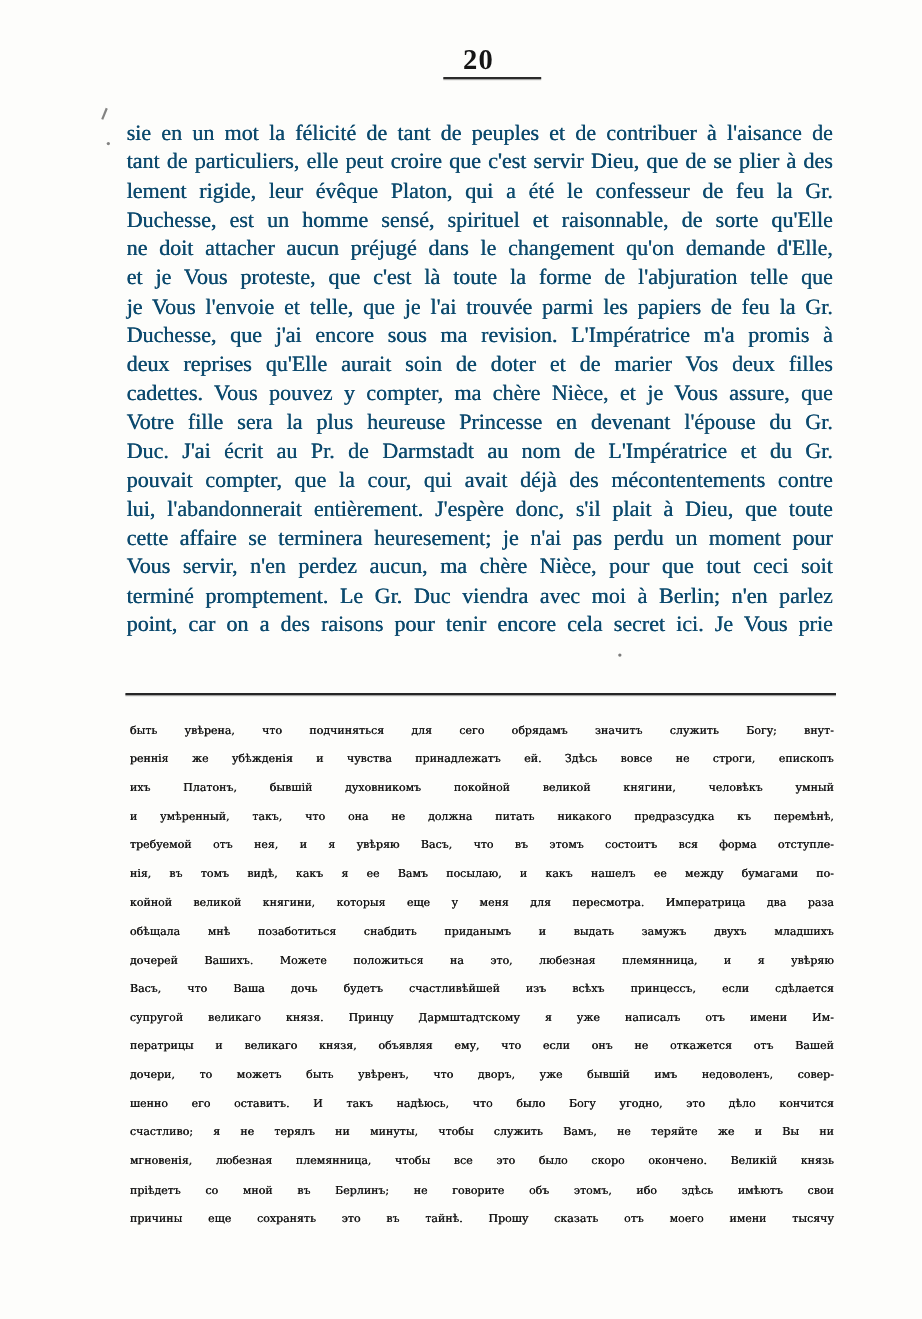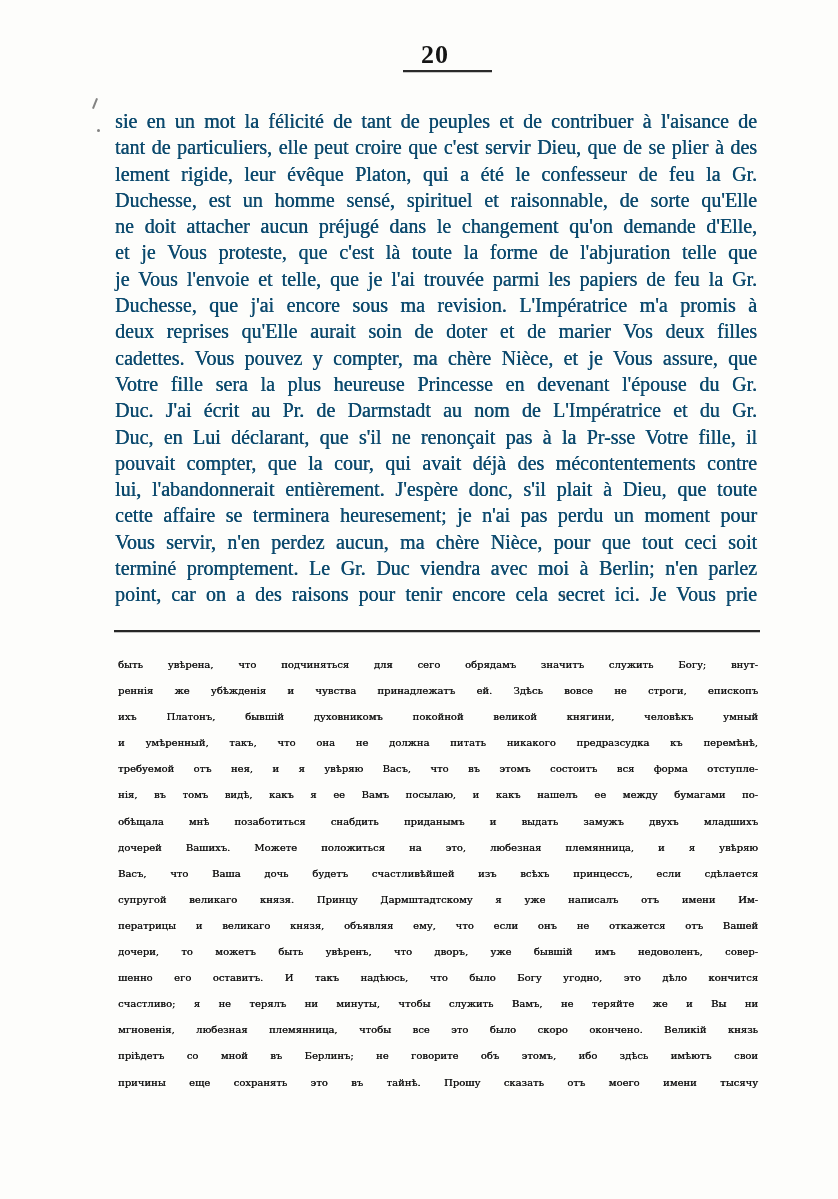--- a/index.html
+++ b/index.html
@@ -133,38 +133,38 @@
     <div class="tline">lement rigide, leur évêque Platon, qui a été le confesseur de feu la Gr.</div>
     <div class="tline">Duchesse, est un homme sensé, spirituel et raisonnable, de sorte qu'Elle</div>
     <div class="tline">ne doit attacher aucun préjugé dans le changement qu'on demande d'Elle,</div>
     <div class="tline">et je Vous proteste, que c'est là toute la forme de l'abjuration telle que</div>
     <div class="tline">je Vous l'envoie et telle, que je l'ai trouvée parmi les papiers de feu la Gr.</div>
     <div class="tline">Duchesse, que j'ai encore sous ma revision. L'Impératrice m'a promis à</div>
     <div class="tline">deux reprises qu'Elle aurait soin de doter et de marier Vos deux filles</div>
     <div class="tline">cadettes. Vous pouvez y compter, ma chère Nièce, et je Vous assure, que</div>
     <div class="tline">Votre fille sera la plus heureuse Princesse en devenant l'épouse du Gr.</div>
     <div class="tline">Duc. J'ai écrit au Pr. de Darmstadt au nom de L'Impératrice et du Gr.</div>
-    <div class="tline">Duc, en Lui déclarant, que s'il ne renonçait pas à la Pr-sse Votre fille, il</div>
     <div class="tline">pouvait compter, que la cour, qui avait déjà des mécontentements contre</div>
     <div class="tline">lui, l'abandonnerait entièrement. J'espère donc, s'il plait à Dieu, que toute</div>
     <div class="tline">cette affaire se terminera heuresement; je n'ai pas perdu un moment pour</div>
     <div class="tline">Vous servir, n'en perdez aucun, ma chère Nièce, pour que tout ceci soit</div>
     <div class="tline">terminé promptement. Le Gr. Duc viendra avec moi à Berlin; n'en parlez</div>
     <div class="tline">point, car on a des raisons pour tenir encore cela secret ici. Je Vous prie</div>
   </div>
 
   <div class="sep-rule"></div>
 
   <div class="russian-block">
     <div class="tline">быть увѣрена, что подчиняться для сего обрядамъ значитъ служить Богу; внут-</div>
     <div class="tline">реннія же убѣжденія и чувства принадлежатъ ей. Здѣсь вовсе не строги, епископъ</div>
     <div class="tline">ихъ Платонъ, бывшій духовникомъ покойной великой княгини, человѣкъ умный</div>
     <div class="tline">и умѣренный, такъ, что она не должна питать никакого предразсудка къ перемѣнѣ,</div>
     <div class="tline">требуемой отъ нея, и я увѣряю Васъ, что въ этомъ состоитъ вся форма отступле-</div>
     <div class="tline">нія, въ томъ видѣ, какъ я ее Вамъ посылаю, и какъ нашелъ ее между бумагами по-</div>
+    <div class="tline">койной великой княгини, которыя еще у меня для пересмотра. Императрица два раза</div>
     <div class="tline">обѣщала мнѣ позаботиться снабдить приданымъ и выдать замужъ двухъ младшихъ</div>
     <div class="tline">дочерей Вашихъ. Можете положиться на это, любезная племянница, и я увѣряю</div>
     <div class="tline">Васъ, что Ваша дочь будетъ счастливѣйшей изъ всѣхъ принцессъ, если сдѣлается</div>
     <div class="tline">супругой великаго князя. Принцу Дармштадтскому я уже написалъ отъ имени Им-</div>
     <div class="tline">ператрицы и великаго князя, объявляя ему, что если онъ не откажется отъ Вашей</div>
     <div class="tline">дочери, то можетъ быть увѣренъ, что дворъ, уже бывшій имъ недоволенъ, совер-</div>
     <div class="tline">шенно его оставитъ. И такъ надѣюсь, что было Богу угодно, это дѣло кончится</div>
     <div class="tline">счастливо; я не терялъ ни минуты, чтобы служить Вамъ, не теряйте же и Вы ни</div>
     <div class="tline">мгновенія, любезная племянница, чтобы все это было скоро окончено. Великій князь</div>
     <div class="tline">пріѣдетъ со мной въ Берлинъ; не говорите объ этомъ, ибо здѣсь имѣютъ свои</div>

